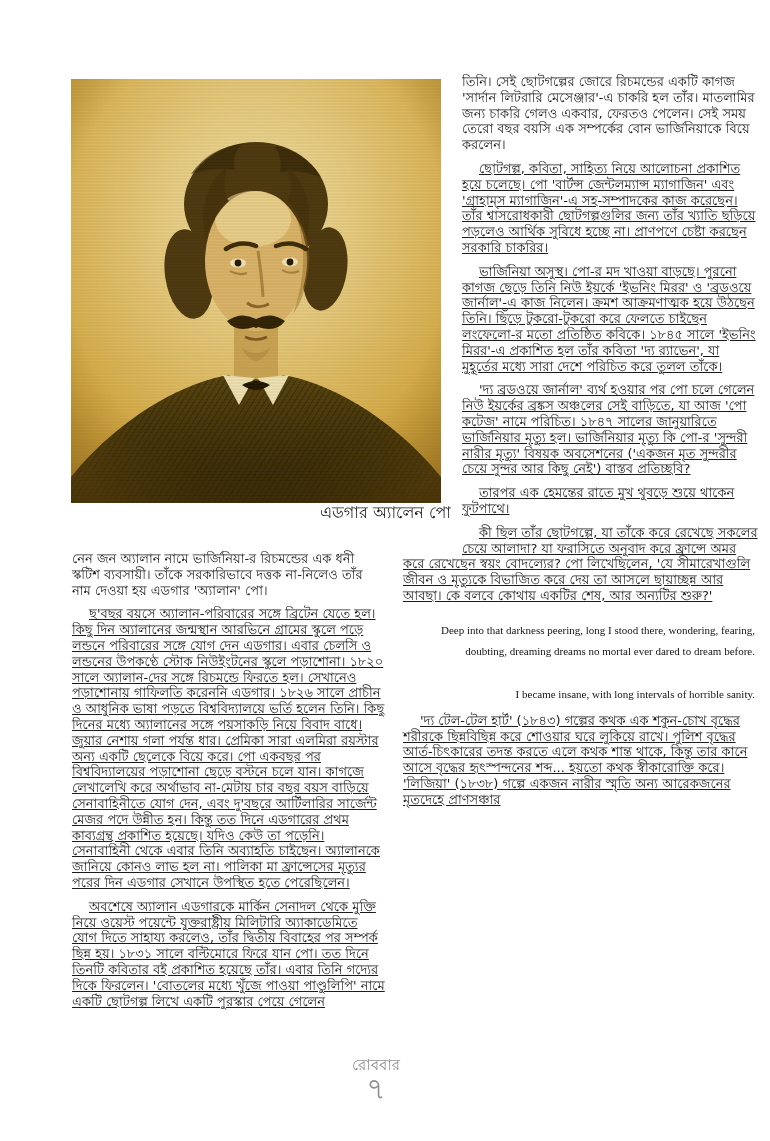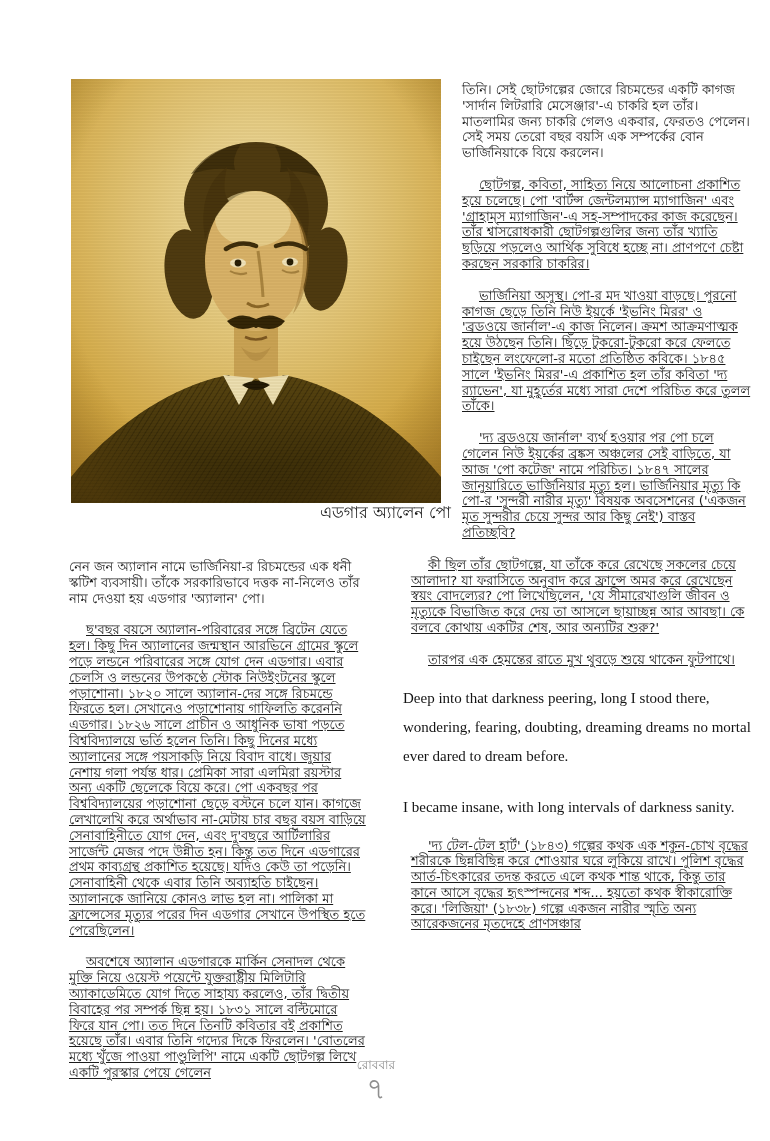--- a/index.html
+++ b/index.html
@@ -1,35 +1,35 @@
 <!DOCTYPE html>
 <html><head>
 <meta charset="utf-8">
 <style>
   html,body{margin:0;padding:0;background:#ffffff;}
   .page{
     position:relative;width:770px;height:1141px;background:#ffffff;
     font-family:"DejaVu Sans","Liberation Sans",sans-serif;color:#1b1b1b;overflow:hidden;
   }
   .bn{font-size:13px;line-height:15.8px;}
-  p{margin:16px;}
+  p{margin:8px;}
   .indent{text-indent:17px;text-decoration:underline;}
   .portrait{position:absolute;left:71px;top:79px;width:370px;height:424px;}
   .portrait svg{display:block;}
   .caption{position:absolute;left:71px;top:506px;width:380px;text-align:right;
            font-size:16px;line-height:14px;color:#1b1b1b;}
   .right-col{position:absolute;left:395px;top:66px;width:372px;}
   .wrap-spacer{float:left;width:67px;height:478px;}
-  .left-col{position:absolute;left:53px;top:543px;width:329px;}
-  .quote-en{font-family:"Liberation Serif","DejaVu Serif",serif;font-size:15px;
-            line-height:29px;margin:16px 0 0 8px;max-width:352px;color:#141414;}
+  .left-col{position:absolute;left:64px;top:543px;width:329px;}
+  .quote-en{font-family:"Liberation Serif","DejaVu Serif",serif;font-size:11px;
+            line-height:21px;margin:16px 0 0 8px;max-width:352px;color:#141414;text-align:right;}
   .quote-en.second{margin-top:22px;}
   .after-quote{margin-top:20px;}
   .footer{position:absolute;left:331px;top:1058px;width:90px;text-align:center;color:#8f8f8f;}
-  .footer .label{font-size:12px;line-height:15px;}
+  .footer .label{font-size:15px;line-height:15px;}
   .footer .num{font-size:30px;line-height:32px;}
 </style>
 </head>
 <body>
 
 <div class="page">
 
   <div class="portrait">
     <svg viewBox="0 0 370 424" width="370" height="424">
       <defs>
@@ -99,24 +99,24 @@
   </div>
 
   <div class="caption">এডগার অ্যালেন পো</div>
 
   <div class="right-col bn">
     <div class="wrap-spacer"></div>
     <p class="bn">তিনি। সেই ছোটগল্পের জোরে রিচমন্ডের একটি কাগজ 'সার্দান লিটরারি মেসেঞ্জার'-এ চাকরি হল তাঁর। মাতলামির জন্য চাকরি গেলও একবার, ফেরতও পেলেন। সেই সময় তেরো বছর বয়সি এক সম্পর্কের বোন ভার্জিনিয়াকে বিয়ে করলেন।</p>
     <p class="bn indent">ছোটগল্প, কবিতা, সাহিত্য নিয়ে আলোচনা প্রকাশিত হয়ে চলেছে। পো 'বার্টন্স জেন্টলম্যান্স ম্যাগাজিন' এবং 'গ্রাহাম্স ম্যাগাজিন'-এ সহ-সম্পাদকের কাজ করেছেন। তাঁর শ্বাসরোধকারী ছোটগল্পগুলির জন্য তাঁর খ্যাতি ছড়িয়ে পড়লেও আর্থিক সুবিধে হচ্ছে না। প্রাণপণে চেষ্টা করছেন সরকারি চাকরির।</p>
     <p class="bn indent">ভার্জিনিয়া অসুস্থ। পো-র মদ খাওয়া বাড়ছে। পুরনো কাগজ ছেড়ে তিনি নিউ ইয়র্কে 'ইভনিং মিরর' ও 'ব্রডওয়ে জার্নাল'-এ কাজ নিলেন। ক্রমশ আক্রমণাত্মক হয়ে উঠছেন তিনি। ছিঁড়ে টুকরো-টুকরো করে ফেলতে চাইছেন লংফেলো-র মতো প্রতিষ্ঠিত কবিকে। ১৮৪৫ সালে 'ইভনিং মিরর'-এ প্রকাশিত হল তাঁর কবিতা 'দ্য র‍্যাভেন', যা মুহূর্তের মধ্যে সারা দেশে পরিচিত করে তুলল তাঁকে।</p>
     <p class="bn indent">'দ্য ব্রডওয়ে জার্নাল' ব্যর্থ হওয়ার পর পো চলে গেলেন নিউ ইয়র্কের ব্রঙ্কস অঞ্চলের সেই বাড়িতে, যা আজ 'পো কটেজ' নামে পরিচিত। ১৮৪৭ সালের জানুয়ারিতে ভার্জিনিয়ার মৃত্যু হল। ভার্জিনিয়ার মৃত্যু কি পো-র 'সুন্দরী নারীর মৃত্যু' বিষয়ক অবসেশনের ('একজন মৃত সুন্দরীর চেয়ে সুন্দর আর কিছু নেই') বাস্তব প্রতিচ্ছবি?</p>
+    <p class="bn indent">তারপর এক হেমন্তের রাতে মুখ থুবড়ে শুয়ে থাকেন ফুটপাথে।</p>
     <p class="bn indent">কী ছিল তাঁর ছোটগল্পে, যা তাঁকে করে রেখেছে সকলের চেয়ে আলাদা? যা ফরাসিতে অনুবাদ করে ফ্রান্সে অমর করে রেখেছেন স্বয়ং বোদল্যের? পো লিখেছিলেন, 'যে সীমারেখাগুলি জীবন ও মৃত্যুকে বিভাজিত করে দেয় তা আসলে ছায়াচ্ছন্ন আর আবছা। কে বলবে কোথায় একটির শেষ, আর অন্যটির শুরু?'</p>
-    <p class="bn indent">তারপর এক হেমন্তের রাতে মুখ থুবড়ে শুয়ে থাকেন ফুটপাথে।</p>
     <p class="quote-en">Deep into that darkness peering, long I stood there, wondering, fearing, doubting, dreaming dreams no mortal ever dared to dream before.</p>
-    <p class="quote-en second">I became insane, with long intervals of darkness sanity.</p>
+    <p class="quote-en second">I became insane, with long intervals of horrible sanity.</p>
     <p class="bn indent">'দ্য টেল-টেল হার্ট' (১৮৪৩) গল্পের কথক এক শকুন-চোখ বৃদ্ধের শরীরকে ছিন্নবিছিন্ন করে শোওয়ার ঘরে লুকিয়ে রাখে। পুলিশ বৃদ্ধের আর্ত-চিৎকারের তদন্ত করতে এলে কথক শান্ত থাকে, কিন্তু তার কানে আসে বৃদ্ধের হৃৎস্পন্দনের শব্দ... হয়তো কথক স্বীকারোক্তি করে। 'লিজিয়া' (১৮৩৮) গল্পে একজন নারীর স্মৃতি অন্য আরেকজনের মৃতদেহে প্রাণসঞ্চার</p>
   </div>
 
   <div class="left-col bn">
     <p class="bn">নেন জন অ্যালান নামে ভার্জিনিয়া-র রিচমন্ডের এক ধনী স্কটিশ ব্যবসায়ী। তাঁকে সরকারিভাবে দত্তক না-নিলেও তাঁর নাম দেওয়া হয় এডগার 'অ্যালান' পো।</p>
     <p class="bn indent">ছ'বছর বয়সে অ্যালান-পরিবারের সঙ্গে ব্রিটেন যেতে হল। কিছু দিন অ্যালানের জন্মস্থান আরভিনে গ্রামের স্কুলে পড়ে লন্ডনে পরিবারের সঙ্গে যোগ দেন এডগার। এবার চেলসি ও লন্ডনের উপকণ্ঠে স্টোক নিউইংটনের স্কুলে পড়াশোনা। ১৮২০ সালে অ্যালান-দের সঙ্গে রিচমন্ডে ফিরতে হল। সেখানেও পড়াশোনায় গাফিলতি করেননি এডগার। ১৮২৬ সালে প্রাচীন ও আধুনিক ভাষা পড়তে বিশ্ববিদ্যালয়ে ভর্তি হলেন তিনি। কিছু দিনের মধ্যে অ্যালানের সঙ্গে পয়সাকড়ি নিয়ে বিবাদ বাধে। জুয়ার নেশায় গলা পর্যন্ত ধার। প্রেমিকা সারা এলমিরা রয়স্টার অন্য একটি ছেলেকে বিয়ে করে। পো একবছর পর বিশ্ববিদ্যালয়ের পড়াশোনা ছেড়ে বস্টনে চলে যান। কাগজে লেখালেখি করে অর্থাভাব না-মেটায় চার বছর বয়স বাড়িয়ে সেনাবাহিনীতে যোগ দেন, এবং দু'বছরে আর্টিলারির সার্জেন্ট মেজর পদে উন্নীত হন। কিন্তু তত দিনে এডগারের প্রথম কাব্যগ্রন্থ প্রকাশিত হয়েছে। যদিও কেউ তা পড়েনি। সেনাবাহিনী থেকে এবার তিনি অব্যাহতি চাইছেন। অ্যালানকে জানিয়ে কোনও লাভ হল না। পালিকা মা ফ্রান্সেসের মৃত্যুর পরের দিন এডগার সেখানে উপস্থিত হতে পেরেছিলেন।</p>
     <p class="bn indent">অবশেষে অ্যালান এডগারকে মার্কিন সেনাদল থেকে মুক্তি নিয়ে ওয়েস্ট পয়েন্টে যুক্তরাষ্ট্রীয় মিলিটারি অ্যাকাডেমিতে যোগ দিতে সাহায্য করলেও, তাঁর দ্বিতীয় বিবাহের পর সম্পর্ক ছিন্ন হয়। ১৮৩১ সালে বল্টিমোরে ফিরে যান পো। তত দিনে তিনটি কবিতার বই প্রকাশিত হয়েছে তাঁর। এবার তিনি গদ্যের দিকে ফিরলেন। 'বোতলের মধ্যে খুঁজে পাওয়া পাণ্ডুলিপি' নামে একটি ছোটগল্প লিখে একটি পুরস্কার পেয়ে গেলেন</p>
   </div>
 
   <div class="footer">

